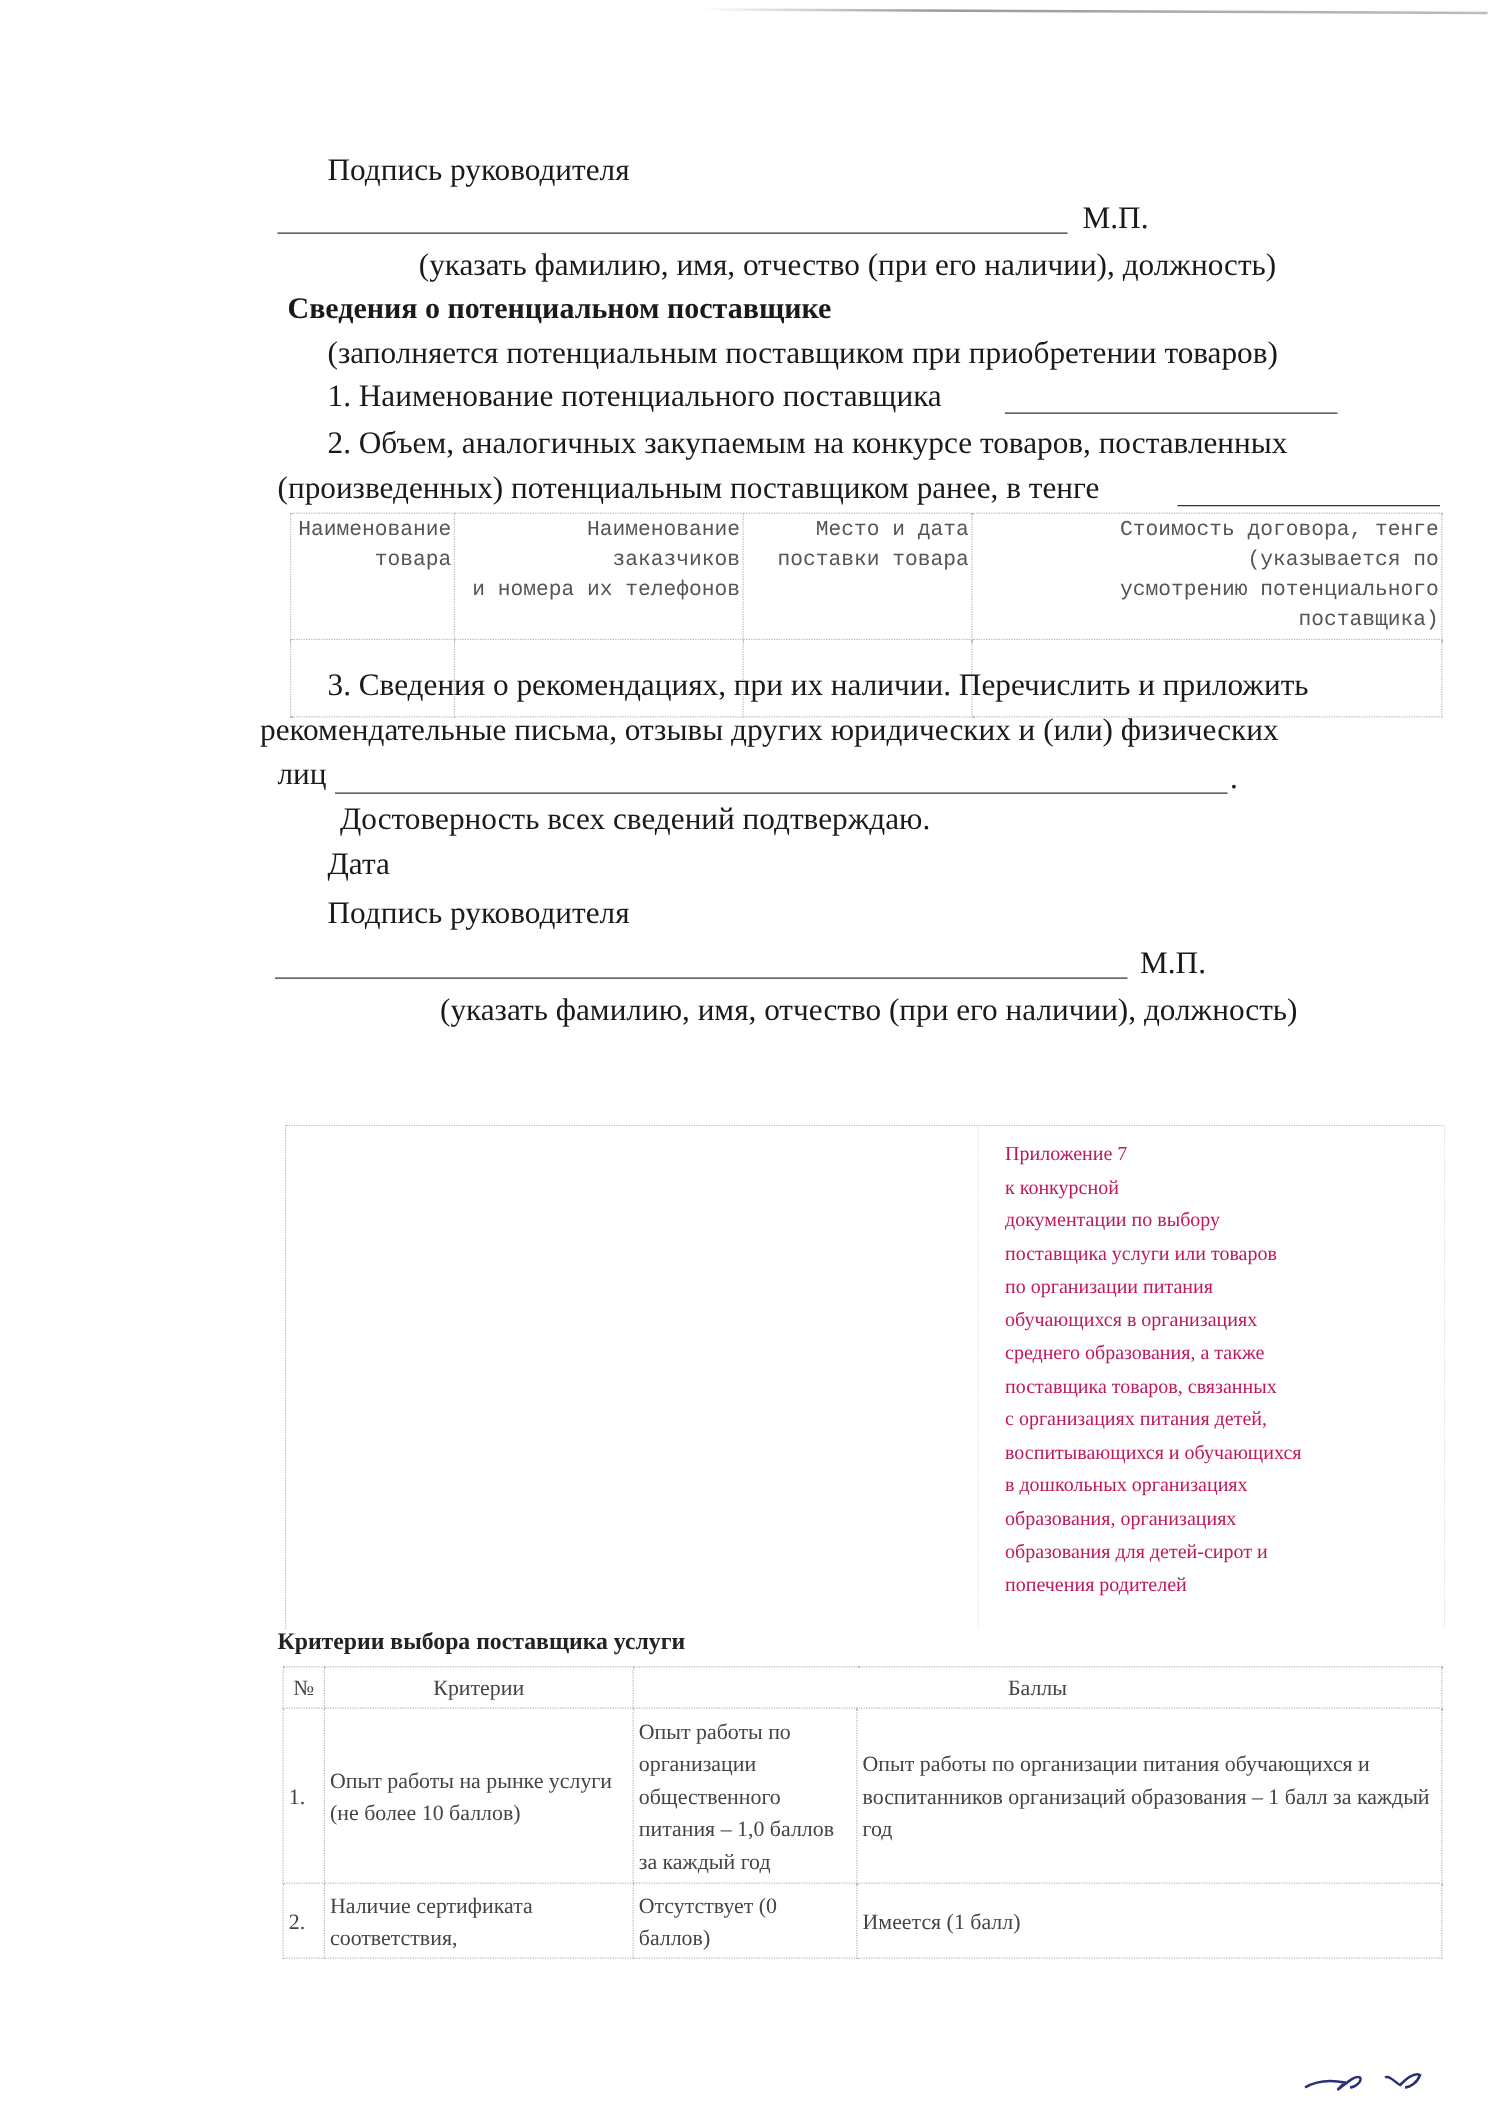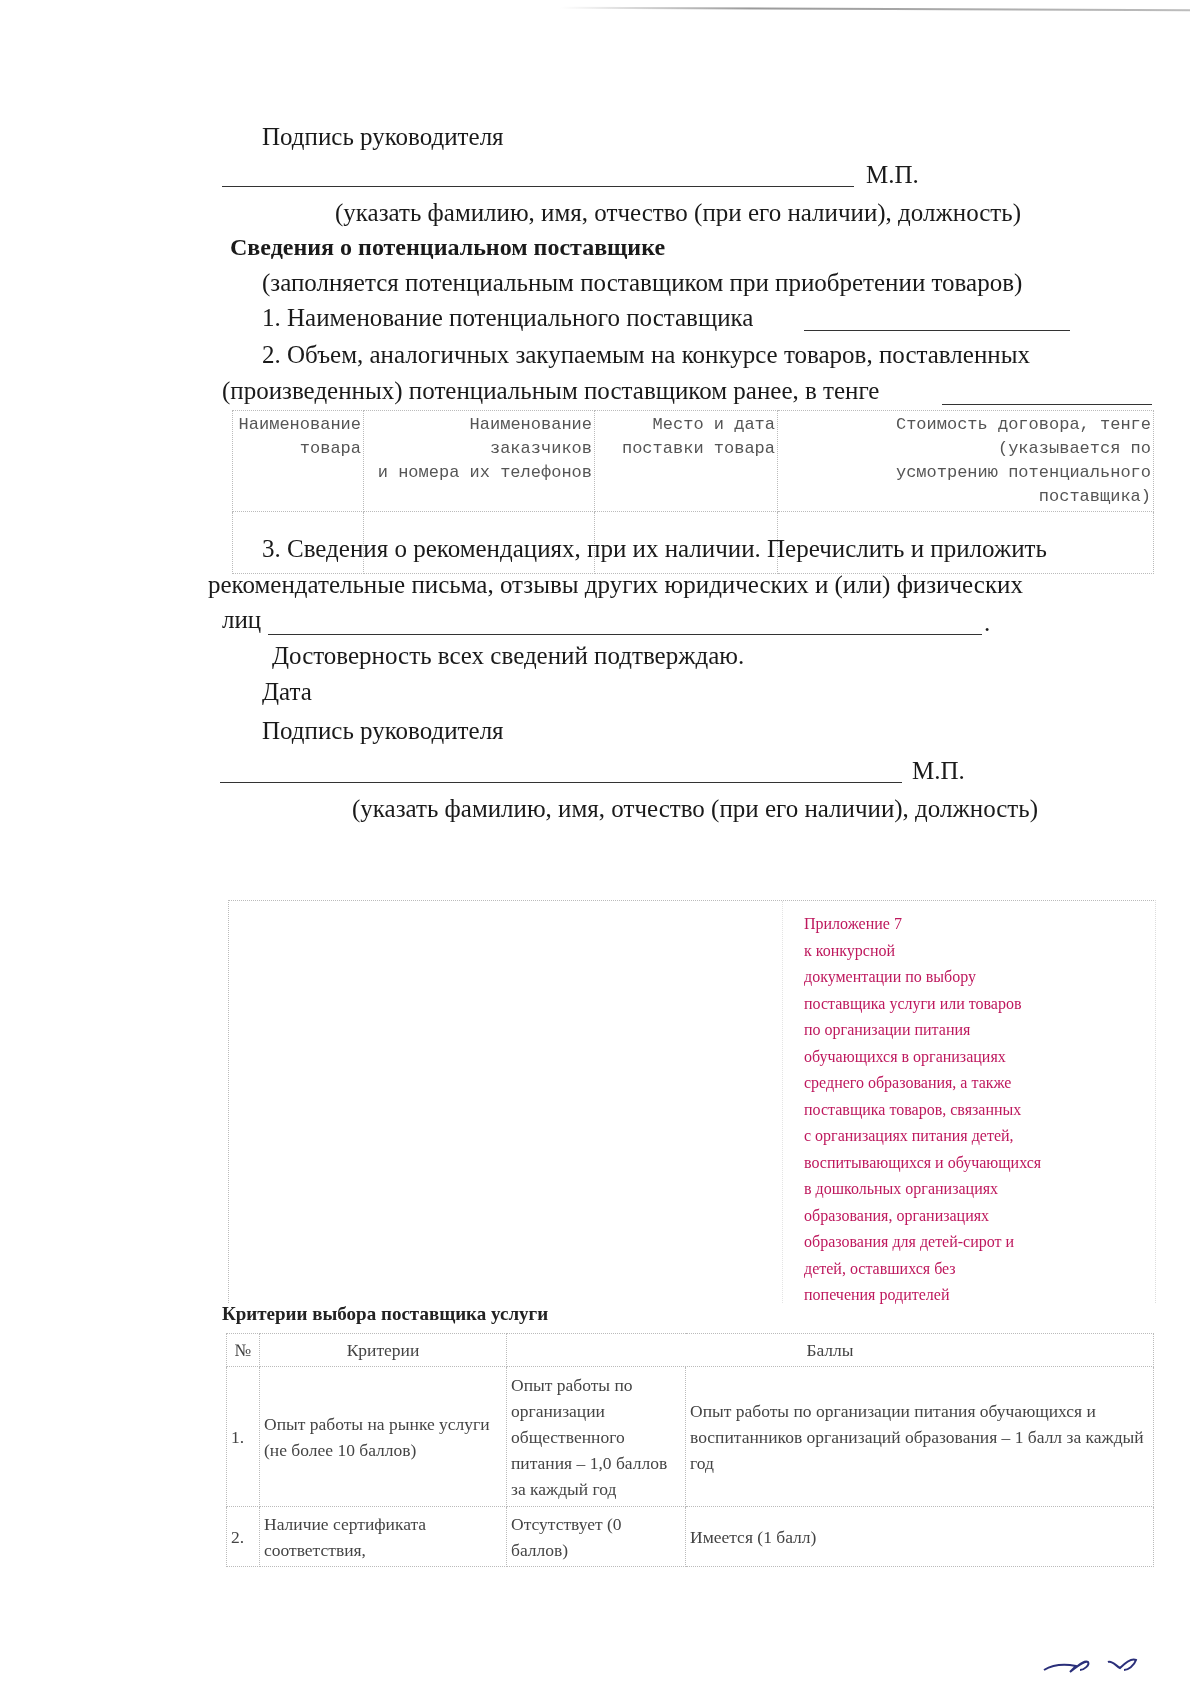--- a/index.html
+++ b/index.html
@@ -109,21 +109,20 @@
     <div>поставщика услуги или товаров</div>
     <div>по организации питания</div>
     <div>обучающихся в организациях</div>
     <div>среднего образования, а также</div>
     <div>поставщика товаров, связанных</div>
     <div>с организациях питания детей,</div>
     <div>воспитывающихся и обучающихся</div>
     <div>в дошкольных организациях</div>
     <div>образования, организациях</div>
     <div>образования для детей-сирот и</div>
-    <div>детей, оставшихся без</div>
     <div>попечения родителей</div>
   </div>
 </div>
 
 <div class="crit-title">Критерии выбора поставщика услуги</div>
 <table class="crit" style="width:928px;">
   <tbody>
       <tr class="hdr">
     <td style="width:24px;">№</td>
     <td style="width:238px;">Критерии</td>

